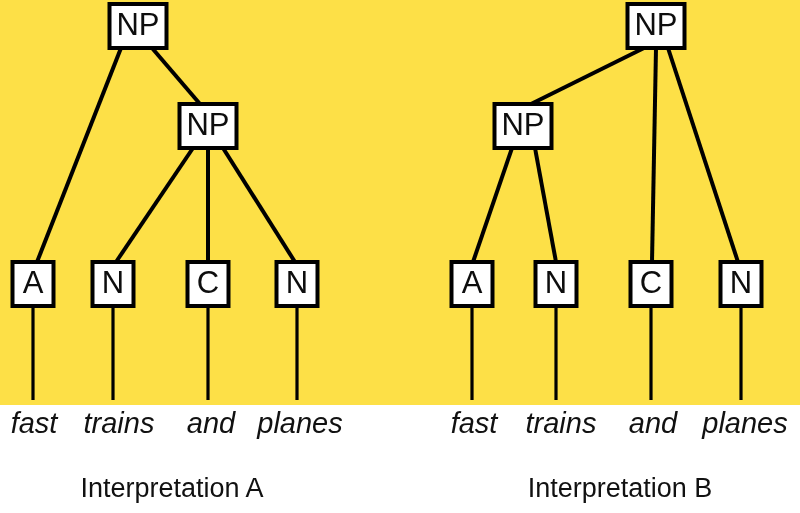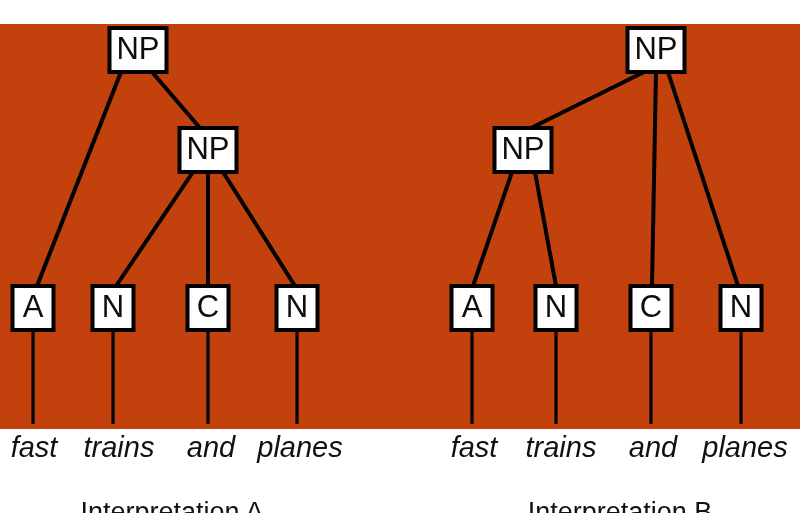--- a/index.html
+++ b/index.html
@@ -10,22 +10,21 @@
   body {
     width: 800px;
     height: 513px;
     font-family: "Liberation Sans", sans-serif;
     overflow: hidden;
   }
   #canvas {
     position: relative;
     width: 800px;
     height: 405px;
-    background: #c2410c;
-    margin-top: 24px;
+    background: #fde047;
   }
   svg.tree-layer {
     position: absolute;
     top: 0;
     left: 0;
     width: 800px;
     height: 513px;
   }
   .edge {
     stroke: #000000;

